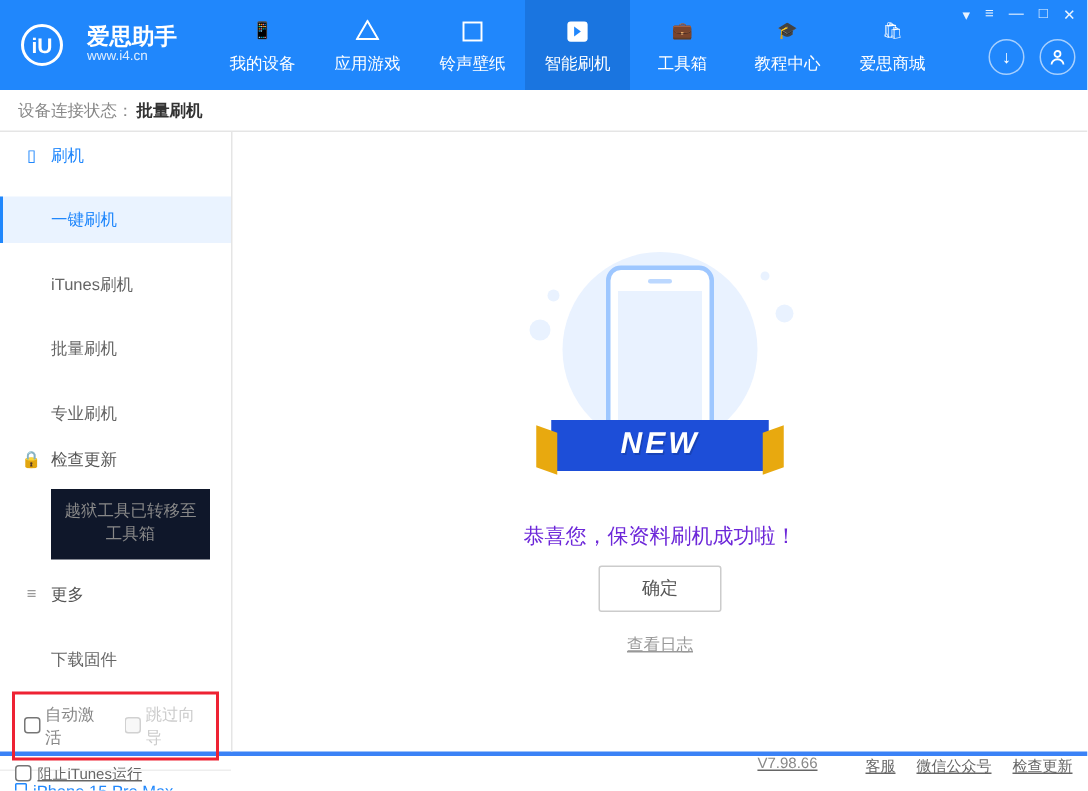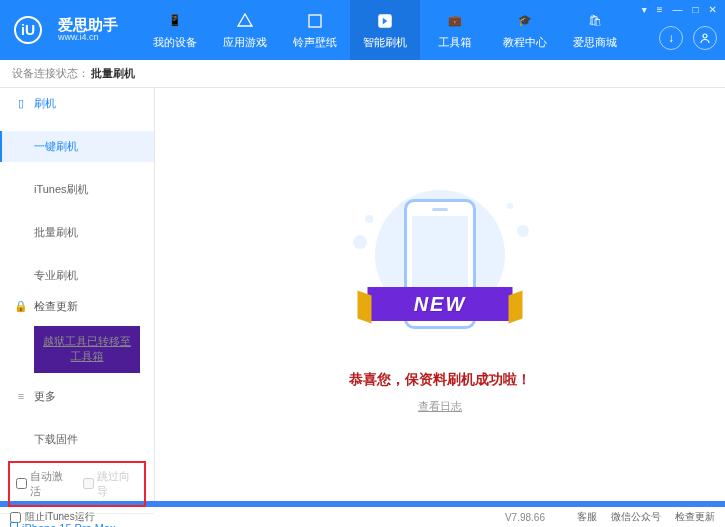--- a/index.html
+++ b/index.html
@@ -28,21 +28,21 @@
 
 .body { display: flex; height: calc(100% - 60px - 28px - 26px); }
 
 .sidebar { width: 155px; border-right: 1px solid #e5e5e5; display: flex; flex-direction: column; font-size: 11px; }
 .side-header { display: flex; align-items: center; gap: 6px; padding: 8px 14px; color: #555; cursor: pointer; }
 .side-header .ico { color: #999; width: 14px; text-align: center; }
 .side-header.blue { color: #2087fc; }
 .side-header.blue .ico { color: #2087fc; }
 .side-item { padding: 8px 14px 8px 34px; color: #666; cursor: pointer; margin-top: 12px; }
 .side-item.selected { background: #eaf3ff; color: #2087fc; border-left: 2px solid #2087fc; padding-left: 32px; }
-.side-block { background: #4c1d95; margin: 4px 14px 8px 34px; padding: 8px 6px; text-align: center; color: #888; line-height: 1.4; cursor: pointer; text-decoration: underline; }
+.side-block { background: #0f172a; margin: 4px 14px 8px 34px; padding: 8px 6px; text-align: center; color: #888; line-height: 1.4; cursor: pointer; }
 
 .checkbox-area { border: 2px solid #e23; margin: 6px 8px; padding: 6px; display: flex; gap: 12px; font-size: 11px; color: #888; }
 .cb { display: flex; align-items: center; gap: 3px; }
 .cb input { width: 11px; height: 11px; }
 .cb.disabled { color: #ccc; }
 
 .device-box { padding: 8px 10px; border-top: 1px solid #eee; margin-top: auto; }
 .device-name { color: #2087fc; font-size: 11px; display: flex; align-items: center; gap: 4px; }
 .phone-ico { display:inline-block; width:8px; height:12px; border:1px solid #2087fc; border-radius:1px; position:relative; }
 .phone-ico::after { content:''; position:absolute; bottom:1px; left:50%; width:2px; height:1px; background:#2087fc; transform:translateX(-50%); }
@@ -52,30 +52,30 @@
 .circle-bg { position:absolute; width:130px; height:130px; background:#e9f2ff; border-radius:50%; left:50%; top:15px; transform:translateX(-50%); }
 .dot { position:absolute; background:#e9f2ff; border-radius:50%; }
 .d1 { width:8px; height:8px; left:10px; top:40px; }
 .d2 { width:14px; height:14px; left:-2px; top:60px; }
 .d3 { width:6px; height:6px; right:12px; top:28px; }
 .d4 { width:12px; height:12px; right:-4px; top:50px; }
 .phone-body { position:absolute; width:72px; height:130px; background:#fff; border:3px solid #9ec7ff; border-radius:10px; left:50%; top:24px; transform:translateX(-50%); }
 .phone-body::before { content:''; position:absolute; top:6px; left:50%; transform:translateX(-50%); width:16px; height:3px; background:#bcd8ff; border-radius:2px; }
 .phone-body::after { content:''; position:absolute; bottom:5px; left:50%; transform:translateX(-50%); width:10px; height:10px; border:2px solid #bcd8ff; border-radius:50%; }
 .phone-screen { position:absolute; top:14px; bottom:20px; left:5px; right:5px; background:#e9f2ff; }
-.ribbon { position:absolute; bottom:34px; left:50%; transform:translateX(-50%); width:145px; height:34px; background:#6d28d9; display:flex; align-items:center; justify-content:center; color:#fff; font-weight:900; font-size:20px; font-style:italic; letter-spacing:2px; text-shadow:1px 1px 0 rgba(0,0,0,.15); }
+.ribbon { position:absolute; bottom:19px; left:50%; transform:translateX(-50%); width:145px; height:34px; background:#1d4ed8; display:flex; align-items:center; justify-content:center; color:#fff; font-weight:900; font-size:20px; font-style:italic; letter-spacing:2px; text-shadow:1px 1px 0 rgba(0,0,0,.15); }
 .ribbon::before, .ribbon::after { content:''; position:absolute; top:6px; width:14px; height:28px; background:#e8a90f; z-index:-1; }
 .ribbon::before { left:-10px; transform:skewY(20deg); }
 .ribbon::after { right:-10px; transform:skewY(-20deg); }
 
-.success-msg { font-size: 14px; color: #b91c1c; margin-bottom: 10px; font-weight: bold; }
+.success-msg { font-size: 14px; color: #6d28d9; margin-bottom: 10px; }
 .confirm-btn { padding: 6px 28px; border: 1px solid #ccc; background: #fff; font-size: 12px; color: #555; cursor: pointer; border-radius: 2px; margin-bottom: 14px; }
 .log-link { font-size: 11px; color: #999; text-decoration: underline; cursor: pointer; }
 
-.footer { height: 26px; border-top: 6px solid #3b82f6; display: flex; align-items: center; padding: 0 10px; font-size: 10px; color: #666; }
+.footer { height: 26px; border-top: 3px solid #3b82f6; display: flex; padding: 0 10px; font-size: 10px; color: #666; text-decoration: underline; }
 .footer-left { display: flex; align-items: center; gap: 4px; }
 .footer-left input { width:11px; height:11px; }
 .version { margin-left: auto; margin-right: 18px; color: #888; }
 .footer-link { margin-left: 14px; cursor: pointer; }
 </style>
 </head>
 <body>
 
 <div class="header">
   <div class="logo-area">
@@ -200,20 +200,21 @@
       <div class="dot d1"></div>
         <div class="dot d2"></div>
         <div class="dot d3"></div>
         <div class="dot d4"></div>
       <div class="phone-body">
           <div class="phone-screen"></div>
         </div>
       <div class="ribbon">NEW</div>
     </div>
     <div class="success-msg">恭喜您，保资料刷机成功啦！</div>
+    <button class="confirm-btn">确定</button>
     <span class="log-link">查看日志</span>
   </div>
 </div>
 
 <div class="footer">
   <label class="footer-left">
       <input type="checkbox" style="">
       <span>阻止iTunes运行</span>
     </label>
   <span class="version">V7.98.66</span>

